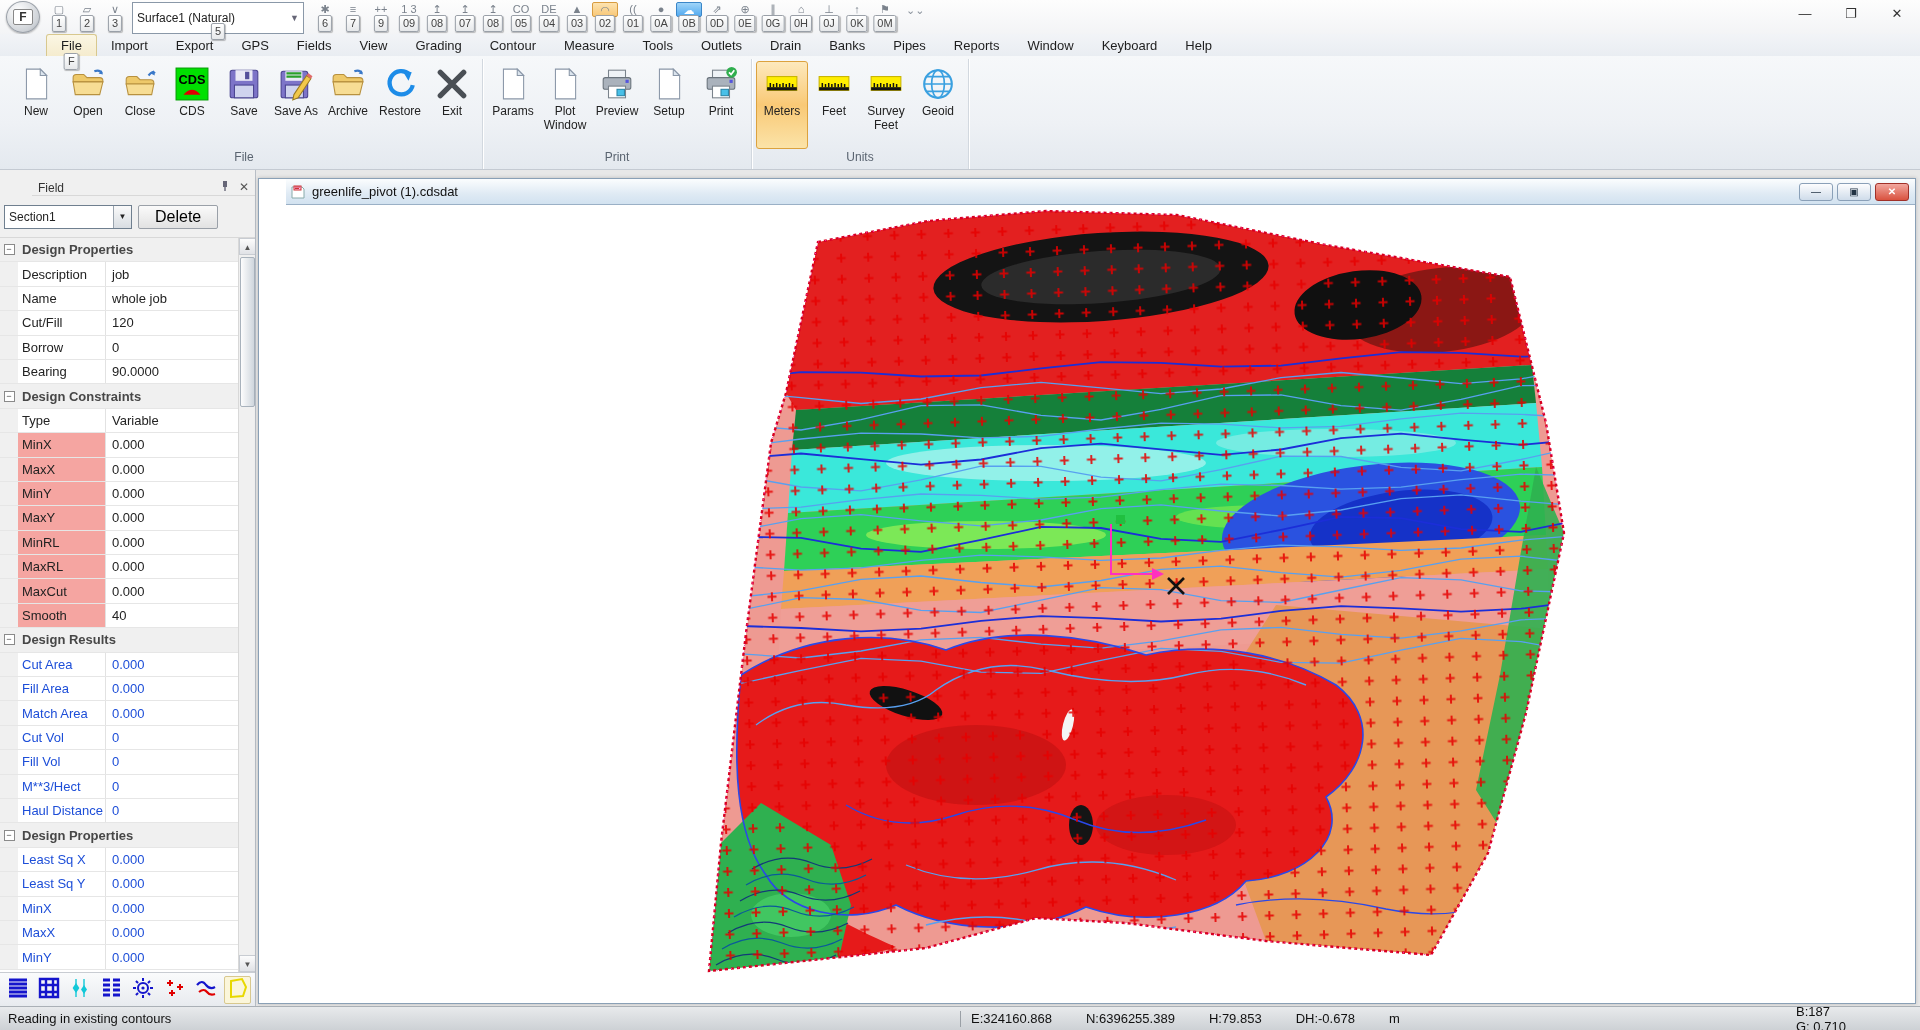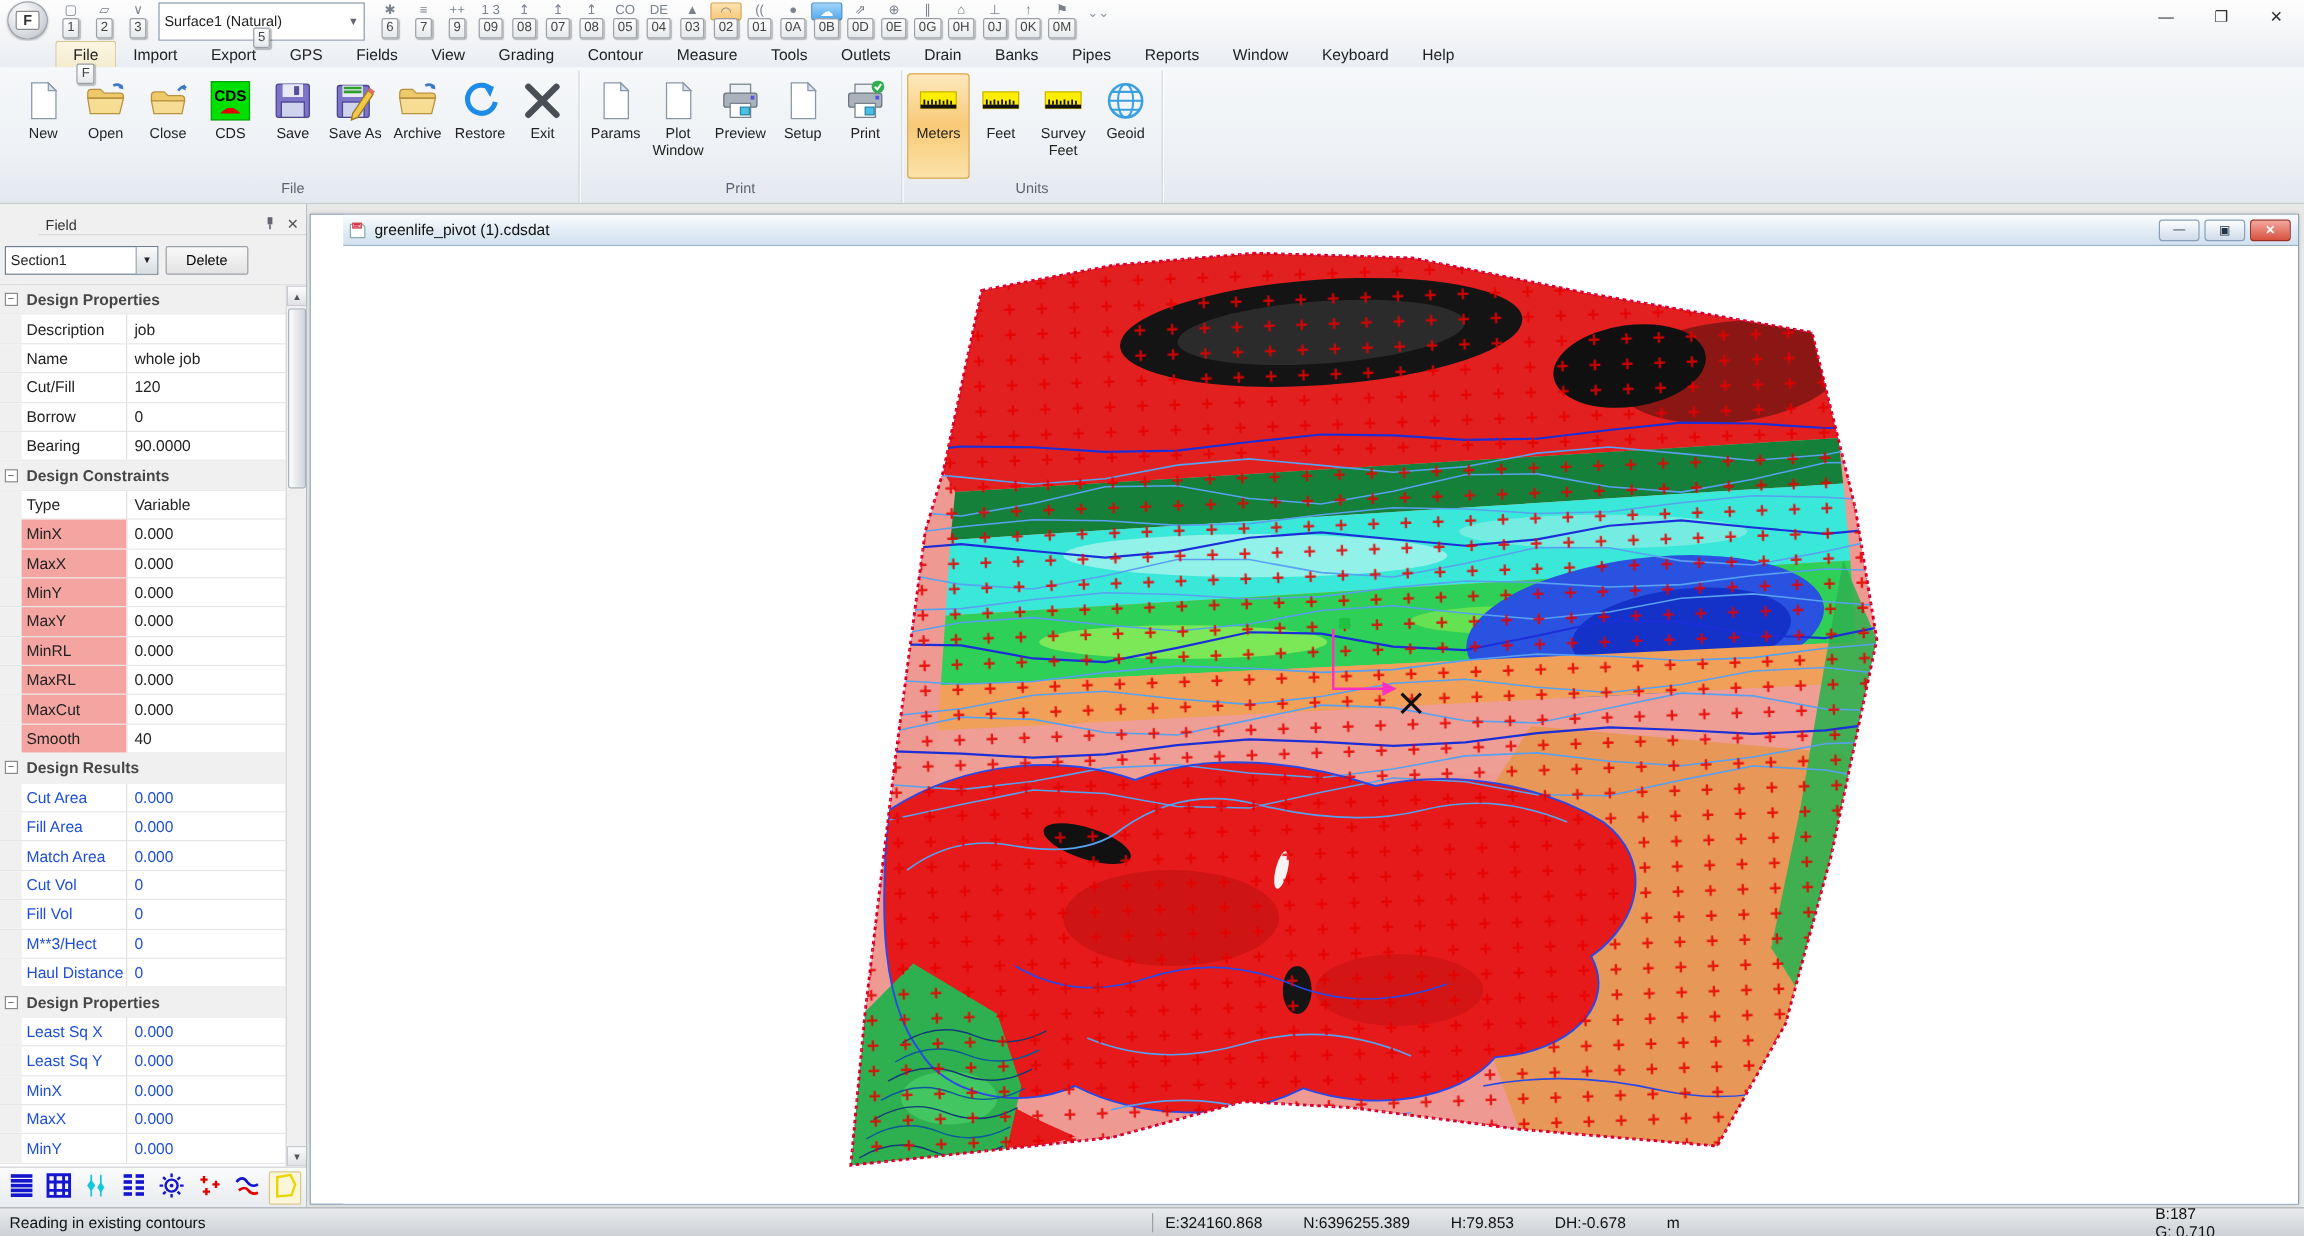--- a/index.html
+++ b/index.html
@@ -43,21 +43,21 @@
   
   #main { position:absolute; top:170px; left:0; right:0; bottom:24px; display:flex; }
 
   
   #field-panel { width:256px; background:#f0f0f0; border-right:1px solid #b8bec6; display:flex; flex-direction:column; }
   .fp-title { height:26px; display:flex; align-items:flex-end; padding:0 6px; color:#333; border-bottom:1px solid #d8d8d8;margin-left:32px; }
   .fp-title .sp { margin-left:auto; display:flex; gap:8px; color:#555; font-size:12px; }
   .fp-combo-row { height:42px; display:flex; align-items:center; padding:0 4px; gap:6px; border-bottom:1px solid #d8d8d8; }
   .fp-combo { width:128px; height:24px; background:#fff; border:1px solid #6f7f8f; display:flex; align-items:center; padding-left:4px; }
   .fp-combo .dd { margin-left:auto; width:18px; height:22px; background:linear-gradient(#fafafa,#d8dde2); border-left:1px solid #9aa4ae; text-align:center; font-size:8px; line-height:22px; color:#222; }
-  .fp-delete { height:24px; padding:0 16px; background:linear-gradient(#fafafa,#e2e2e2); border:1px solid #9aa0a8; border-radius:2px; font-size:12px; }
+  .fp-delete { height:24px; padding:0 16px; background:linear-gradient(#fafafa,#e2e2e2); border:1px solid #9aa0a8; border-radius:2px; font-size:16px; }
 
   #prop-grid { flex:1; overflow:hidden; position:relative; background:#fff; }
   .pg-rows { position:absolute; top:0; left:0; right:17px; }
   .pg-row { height:24.4px; display:flex; border-bottom:1px solid #e6e6e6; font-size:13px; }
   .pg-gutter { width:18px; background:#f0f0f0; display:flex; align-items:center; justify-content:center; }
   .pg-head { background:#f0f0f0; font-weight:bold; color:#474747; display:flex; align-items:center; flex:1; padding-left:4px; }
   .pg-box { width:11px; height:11px; border:1px solid #8a8a8a; background:#fff; font-size:9px; line-height:9px; text-align:center; color:#444; }
   .pg-label { width:88px; padding-left:4px; display:flex; align-items:center; color:#222; border-right:1px solid #e2e2e2; }
   .pg-value { flex:1; padding-left:6px; display:flex; align-items:center; color:#222; }
   .pg-row.pink .pg-label { background:#f5a5a1; }

